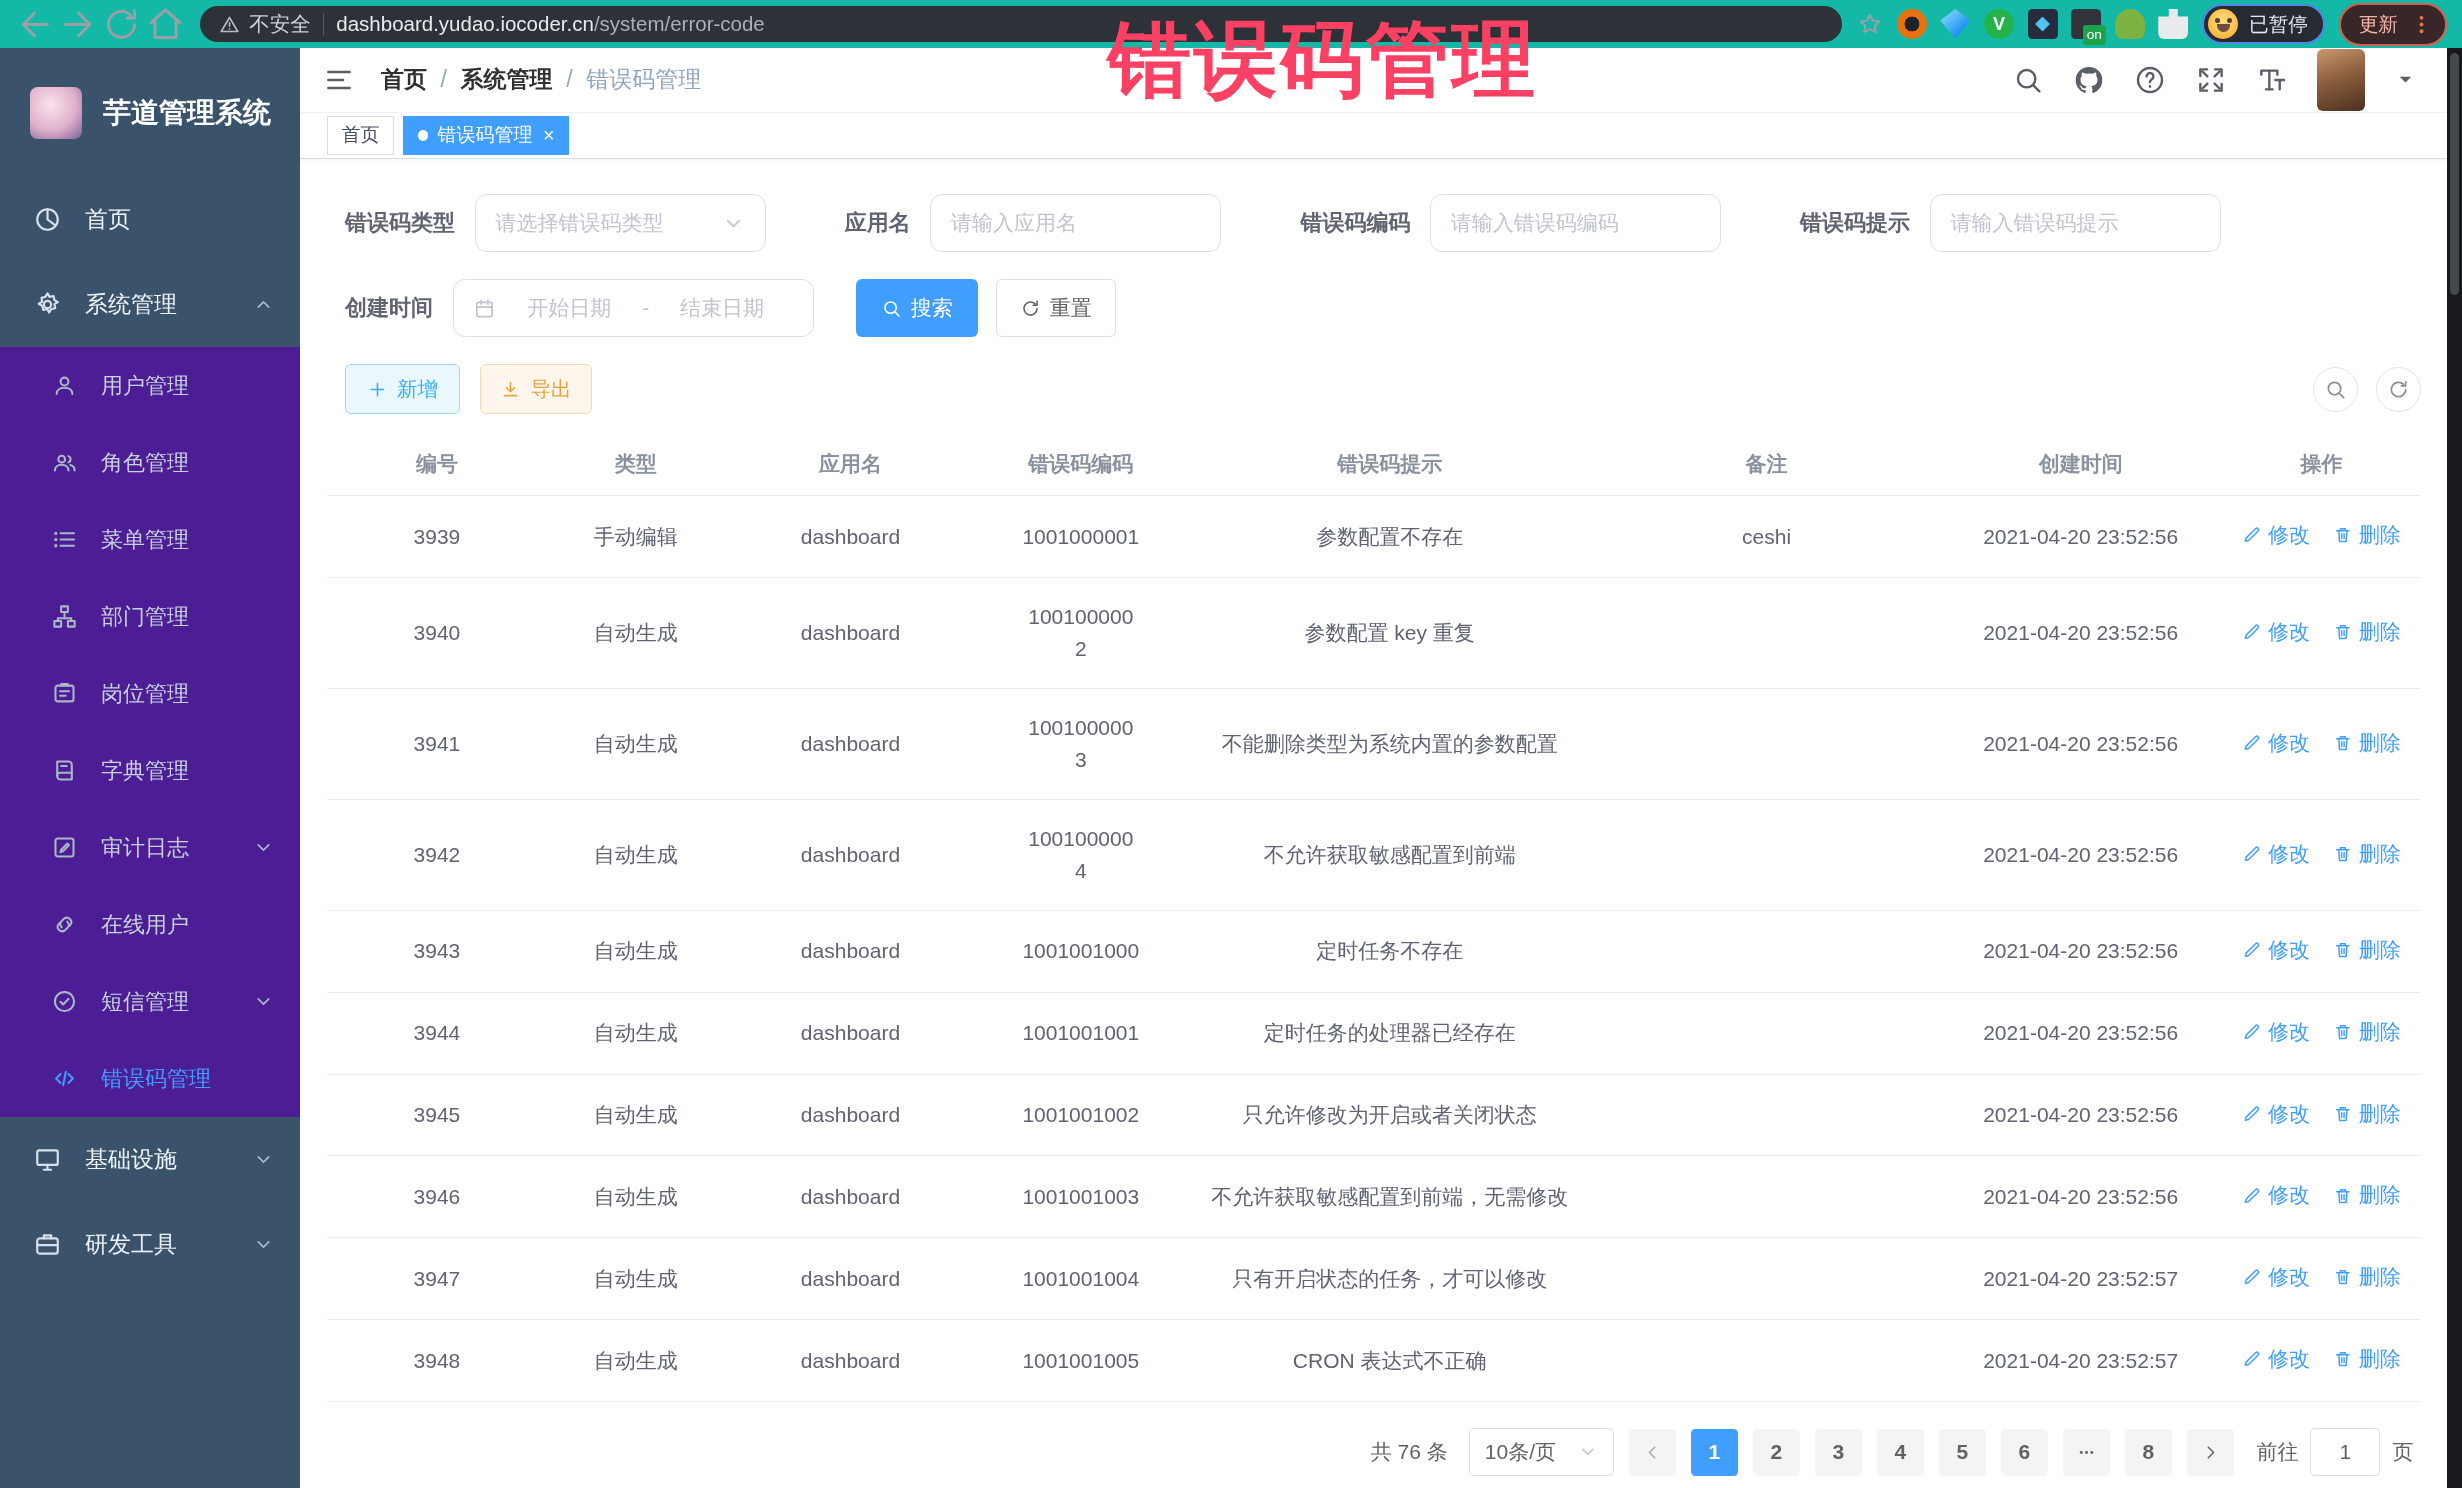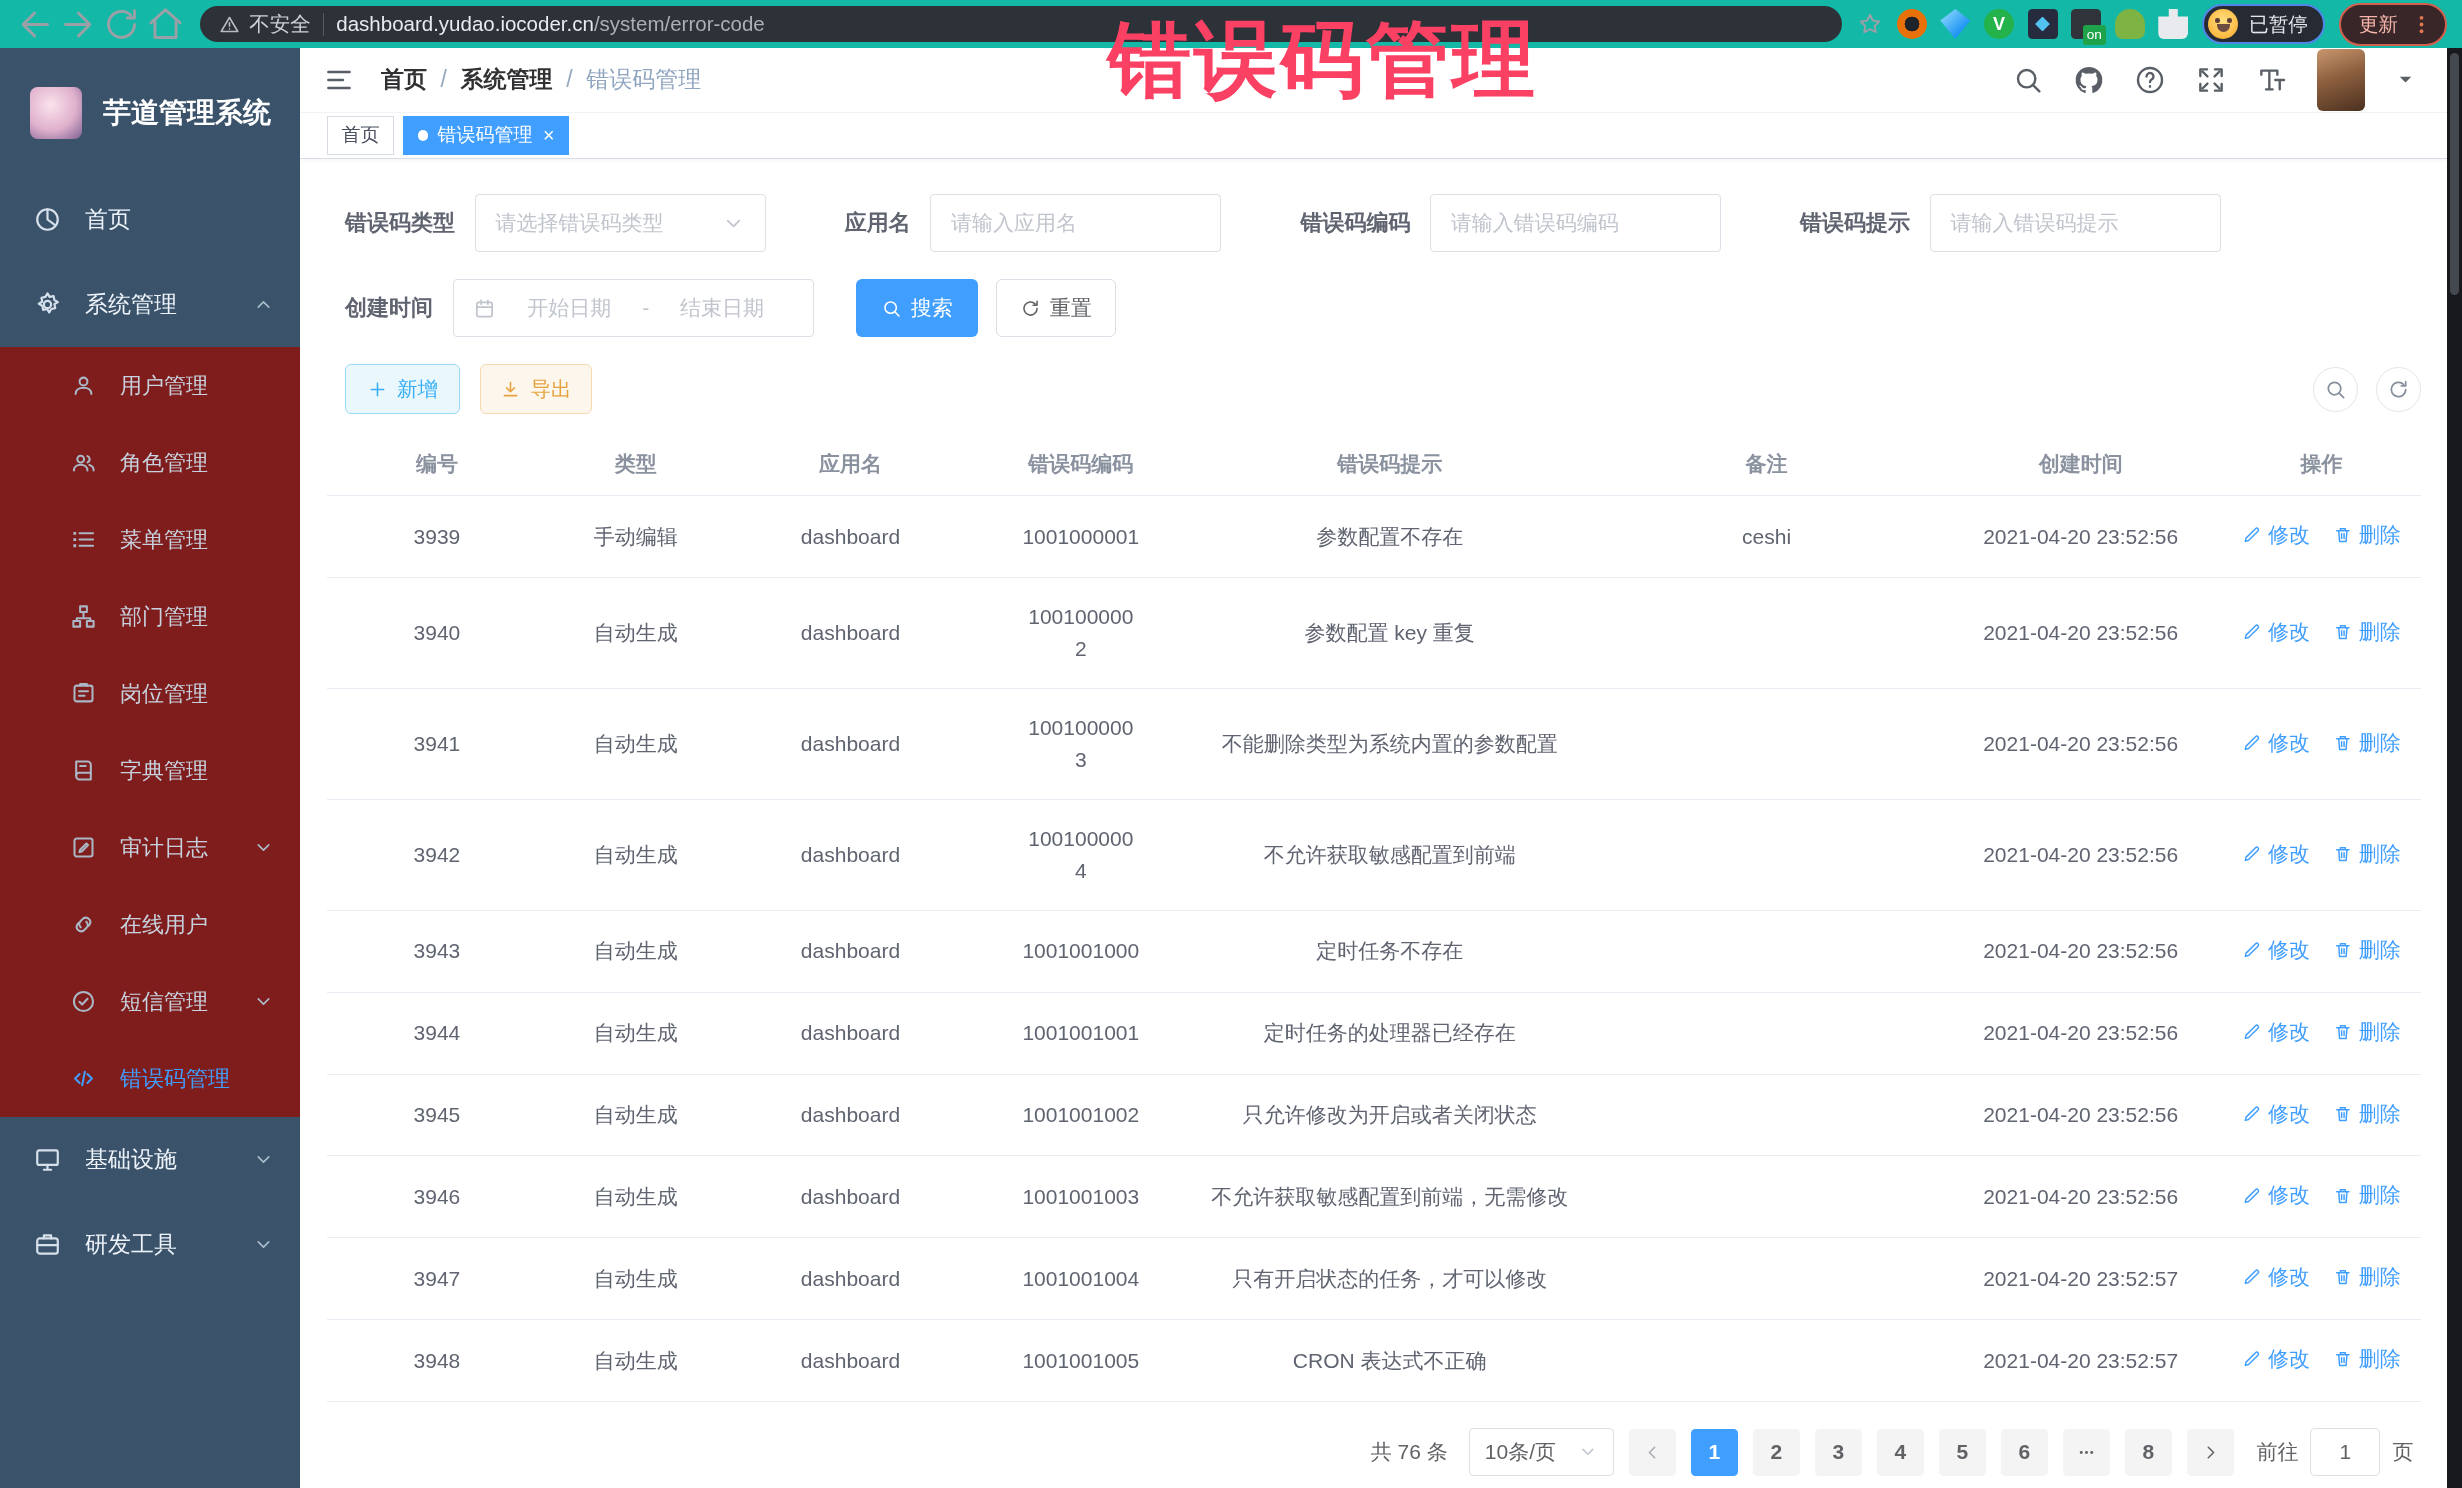--- a/index.html
+++ b/index.html
@@ -58,21 +58,21 @@
   .sidebar{width:300px;flex:0 0 auto;background:#3a536b;overflow:hidden}
   .logo-row{height:129px;display:flex;align-items:center;padding-left:30px;gap:21px}
   .logo-img{width:52px;height:52px;border-radius:7.6px;flex:0 0 auto;
     background:radial-gradient(circle at 40% 35%,#fbe3ec,#dfb0cc 55%,#7d5f93)}
   .logo-title{font-size:28px;font-weight:700;color:#fff;white-space:nowrap}
   .m-item{height:85px;display:flex;align-items:center;padding:0 26px 0 33px;gap:23px;
     color:#eef3f9;font-size:23px;cursor:pointer;white-space:nowrap}
   .m-item .mi{font-size:29px;color:#d7e1ec}
   .m-item .m-label{flex:1}
   .m-item .chev{font-size:21px;color:#aebdcc}
-  .m-item.sub{height:77px;background:#7f1d1d;padding-left:70px;color:#c7d2de;font-size:22px}
+  .m-item.sub{height:77px;background:#4c1d95;padding-left:51px;color:#c7d2de;font-size:22px}
   .m-item.sub .mi{color:#aab8c6;font-size:27px}
   .m-item.sub.active,.m-item.sub.active .mi{color:#409eff}
 
   
   .main{flex:1;display:flex;flex-direction:column;background:#fff;min-width:0;margin-right:15px}
 
   .navbar{height:79px;display:flex;align-items:center;padding:0 30px 0 23px;border-bottom:0.8px solid #f1f3f6}
   .hamburger{font-size:32px;color:#5a5e66;margin-right:26px}
   .breadcrumb{display:flex;align-items:center;gap:13.6px;font-size:23px;flex:1;min-width:0}
   .crumb{color:#303133;font-weight:600}
@@ -92,21 +92,21 @@
   .tag .dot{width:10.6px;height:10.6px;border-radius:50%;background:#fff;display:inline-block}
   .tag .close{font-size:19.7px;margin-left:1.5px}
 
   .content{flex:1;padding:35px 26px 12px 27px;min-width:0}
 
   
   .filters{padding-left:18px}
   .filter-row{display:flex;align-items:center;margin-bottom:27px}
   .f-group{display:flex;align-items:center;margin-right:79px}
   .f-label{font-size:22px;font-weight:700;color:#5f6470;margin-right:19.7px;white-space:nowrap}
-  .control{height:58px;border:1.5px solid #dcdfe6;border-radius:4px;background:#fff;display:flex;
+  .control{height:58px;border:1.5px solid #dcdfe6;border-radius:12px;background:#fff;display:flex;
     align-items:center;padding:0 19.7px;font-size:21px;color:#c0c4cc;gap:2px}
   .control input{border:none;outline:none;font-size:21px;color:#606266;width:100%;background:transparent;font-family:inherit}
   .control input::placeholder{color:#c0c4cc}
   .sel{width:291px;justify-content:space-between}
   .inp{width:291px}
   .date-range{width:361px;justify-content:flex-start}
   .date-range .ph{color:#c0c4cc;flex:1;text-align:center;white-space:nowrap}
   .date-range .sep{color:#c0c4cc}
   .cal-ic,.sel-caret{color:#c0c4cc;font-size:23px}
   .btn{display:inline-flex;align-items:center;justify-content:center;gap:9px;border-radius:6px;

